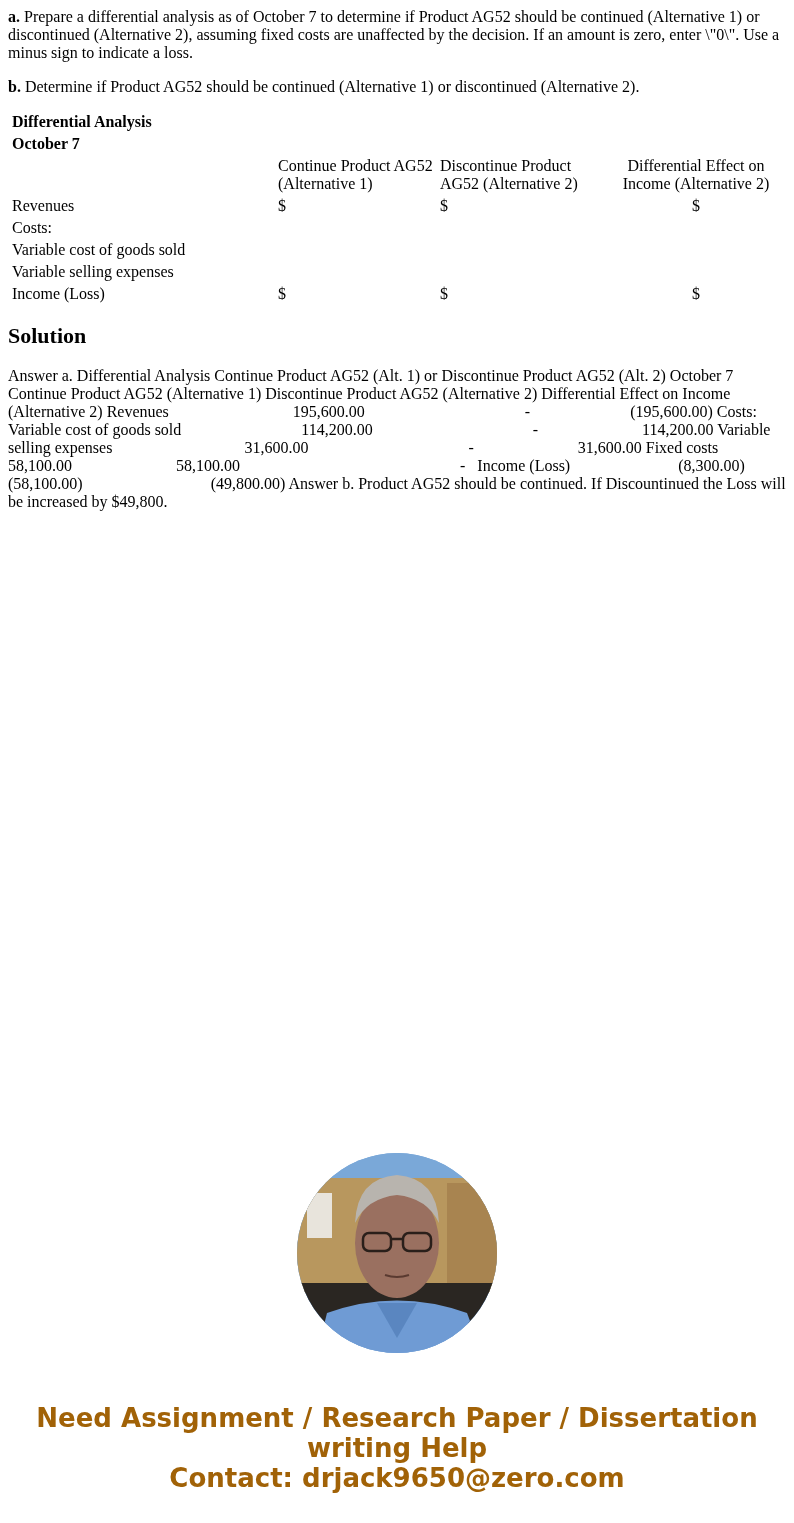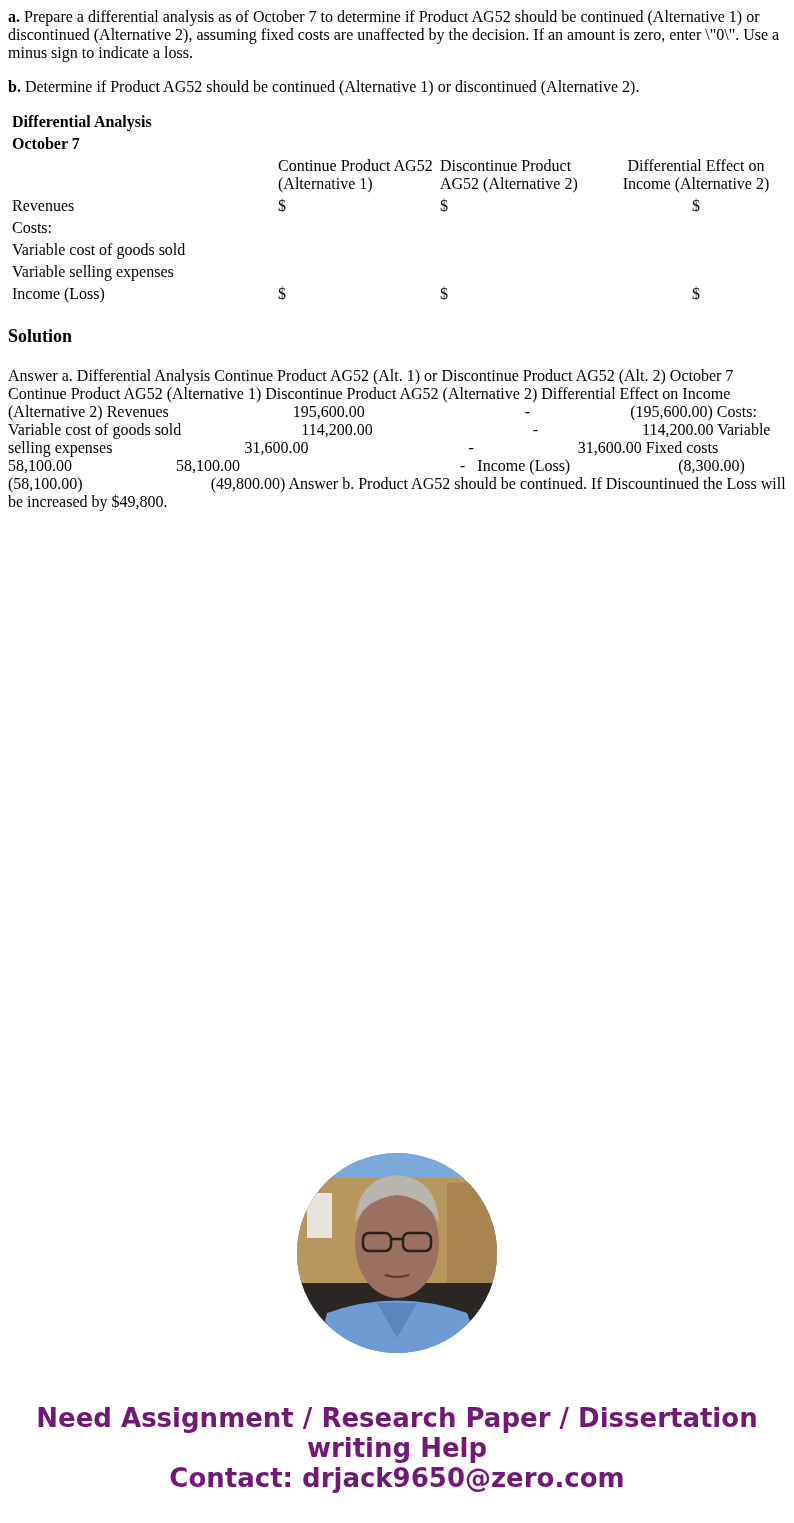--- a/index.html
+++ b/index.html
@@ -9,29 +9,29 @@
   }
   .wrap { position: absolute; left: 8px; top: 8px; width: 778px; }
   p { margin: 0 0 16px 0; }
   b { font-weight: bold; }
   table.da { border-collapse: separate; border-spacing: 2px; margin-left: 1px; margin-top: -2px; }
   table.da td { padding: 1px; vertical-align: top; line-height: 18px; margin-top: 18px; }
   td.lbl { width: 262px; }
   td.c1 { width: 158px; }
   td.c2 { width: 167px; }
   td.c3 { width: 170px; text-align: center; }
-  h3 { font-size: 18px; margin: 19px 0 20px 0; font-weight: bold; line-height: 22px; }
+  h3 { font-size: 22px; margin: 19px 0 20px 0; font-weight: bold; line-height: 22px; }
   .sol { white-space: pre-wrap; word-break: normal; }
   .avatar {
     position: absolute; left: 297px; top: 1153px; width: 200px; height: 200px; border-radius: 50%;
     overflow: hidden; background: #6fa0d8;
   }
   .footer {
     position: absolute; left: 0; top: 1403px; width: 794px; text-align: center;
-    font-family: "DejaVu Sans", sans-serif; font-weight: bold; font-size: 26px; line-height: 30px; color: #701a75;
+    font-family: "DejaVu Sans", sans-serif; font-weight: bold; font-size: 26px; line-height: 30px; color: #a16207;
   }
 </style>
 </head>
 <body>
 
 <div class="wrap">
   <p><b>a.</b><span> Prepare a differential analysis as of October 7 to determine if Product AG52 should be continued (Alternative 1) or discontinued (Alternative 2), assuming fixed costs are unaffected by the decision. If an amount is zero, enter \"0\". Use a minus sign to indicate a loss.</span></p>
   <p><b>b.</b><span> Determine if Product AG52 should be continued (Alternative 1) or discontinued (Alternative 2).</span></p>
 
   <table class="da">

